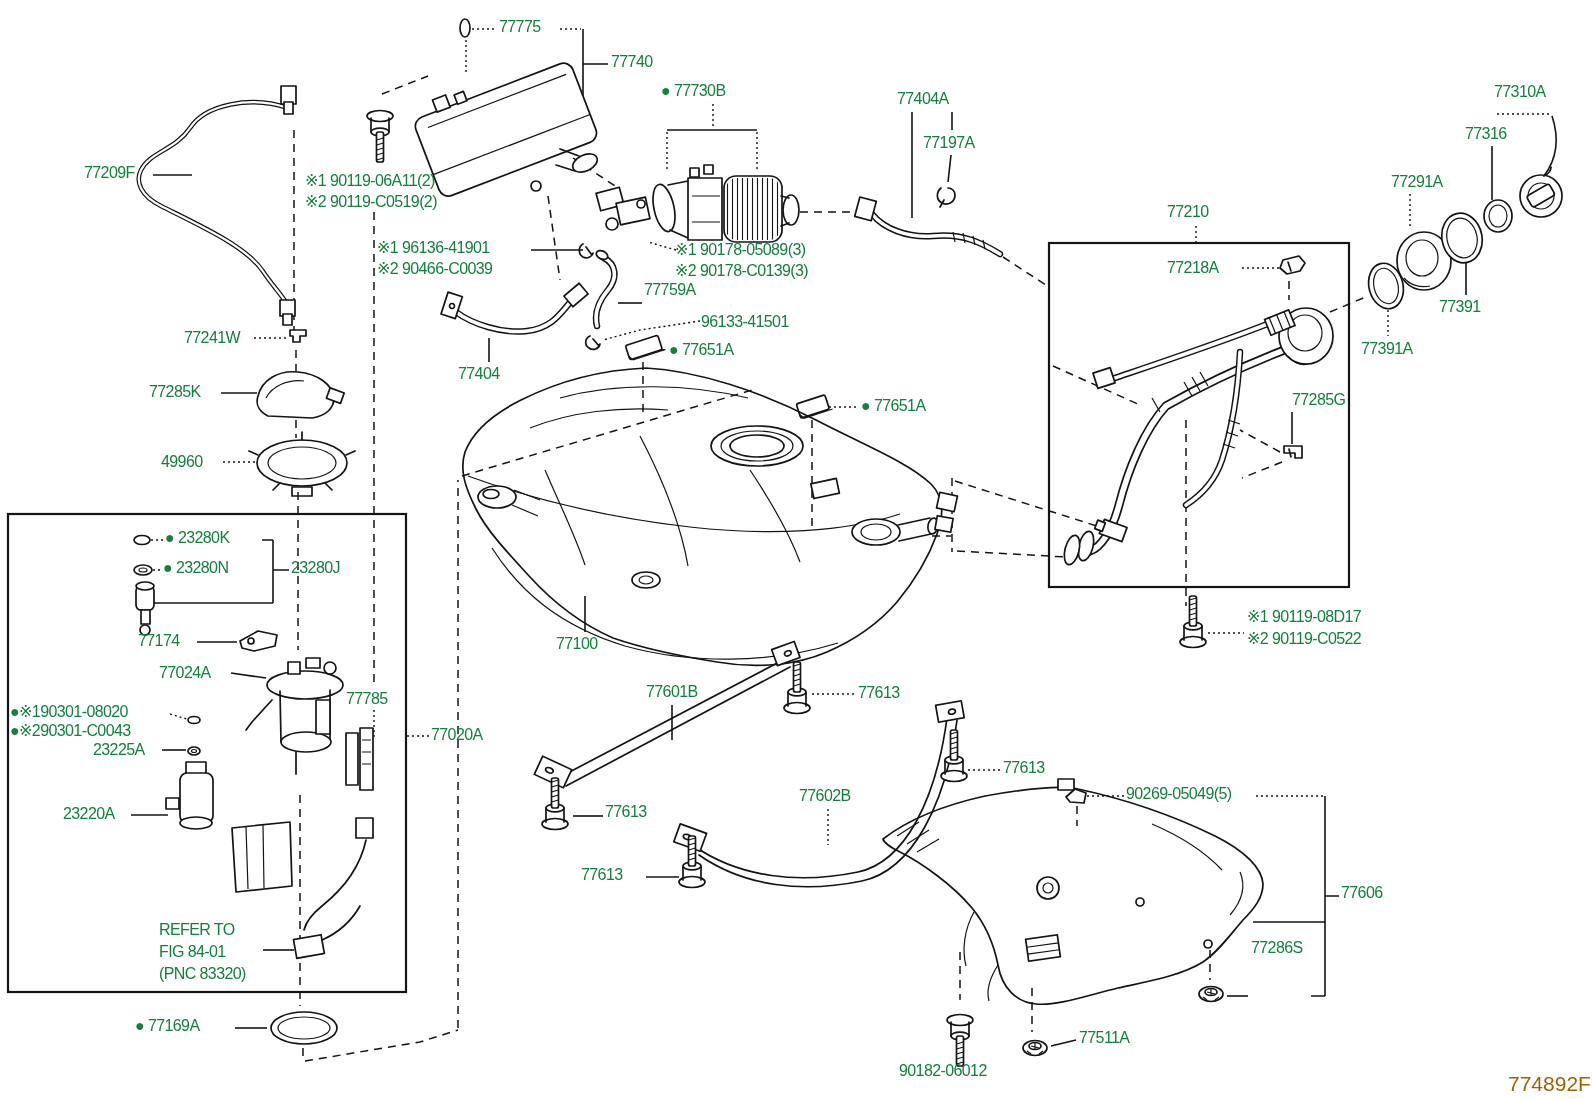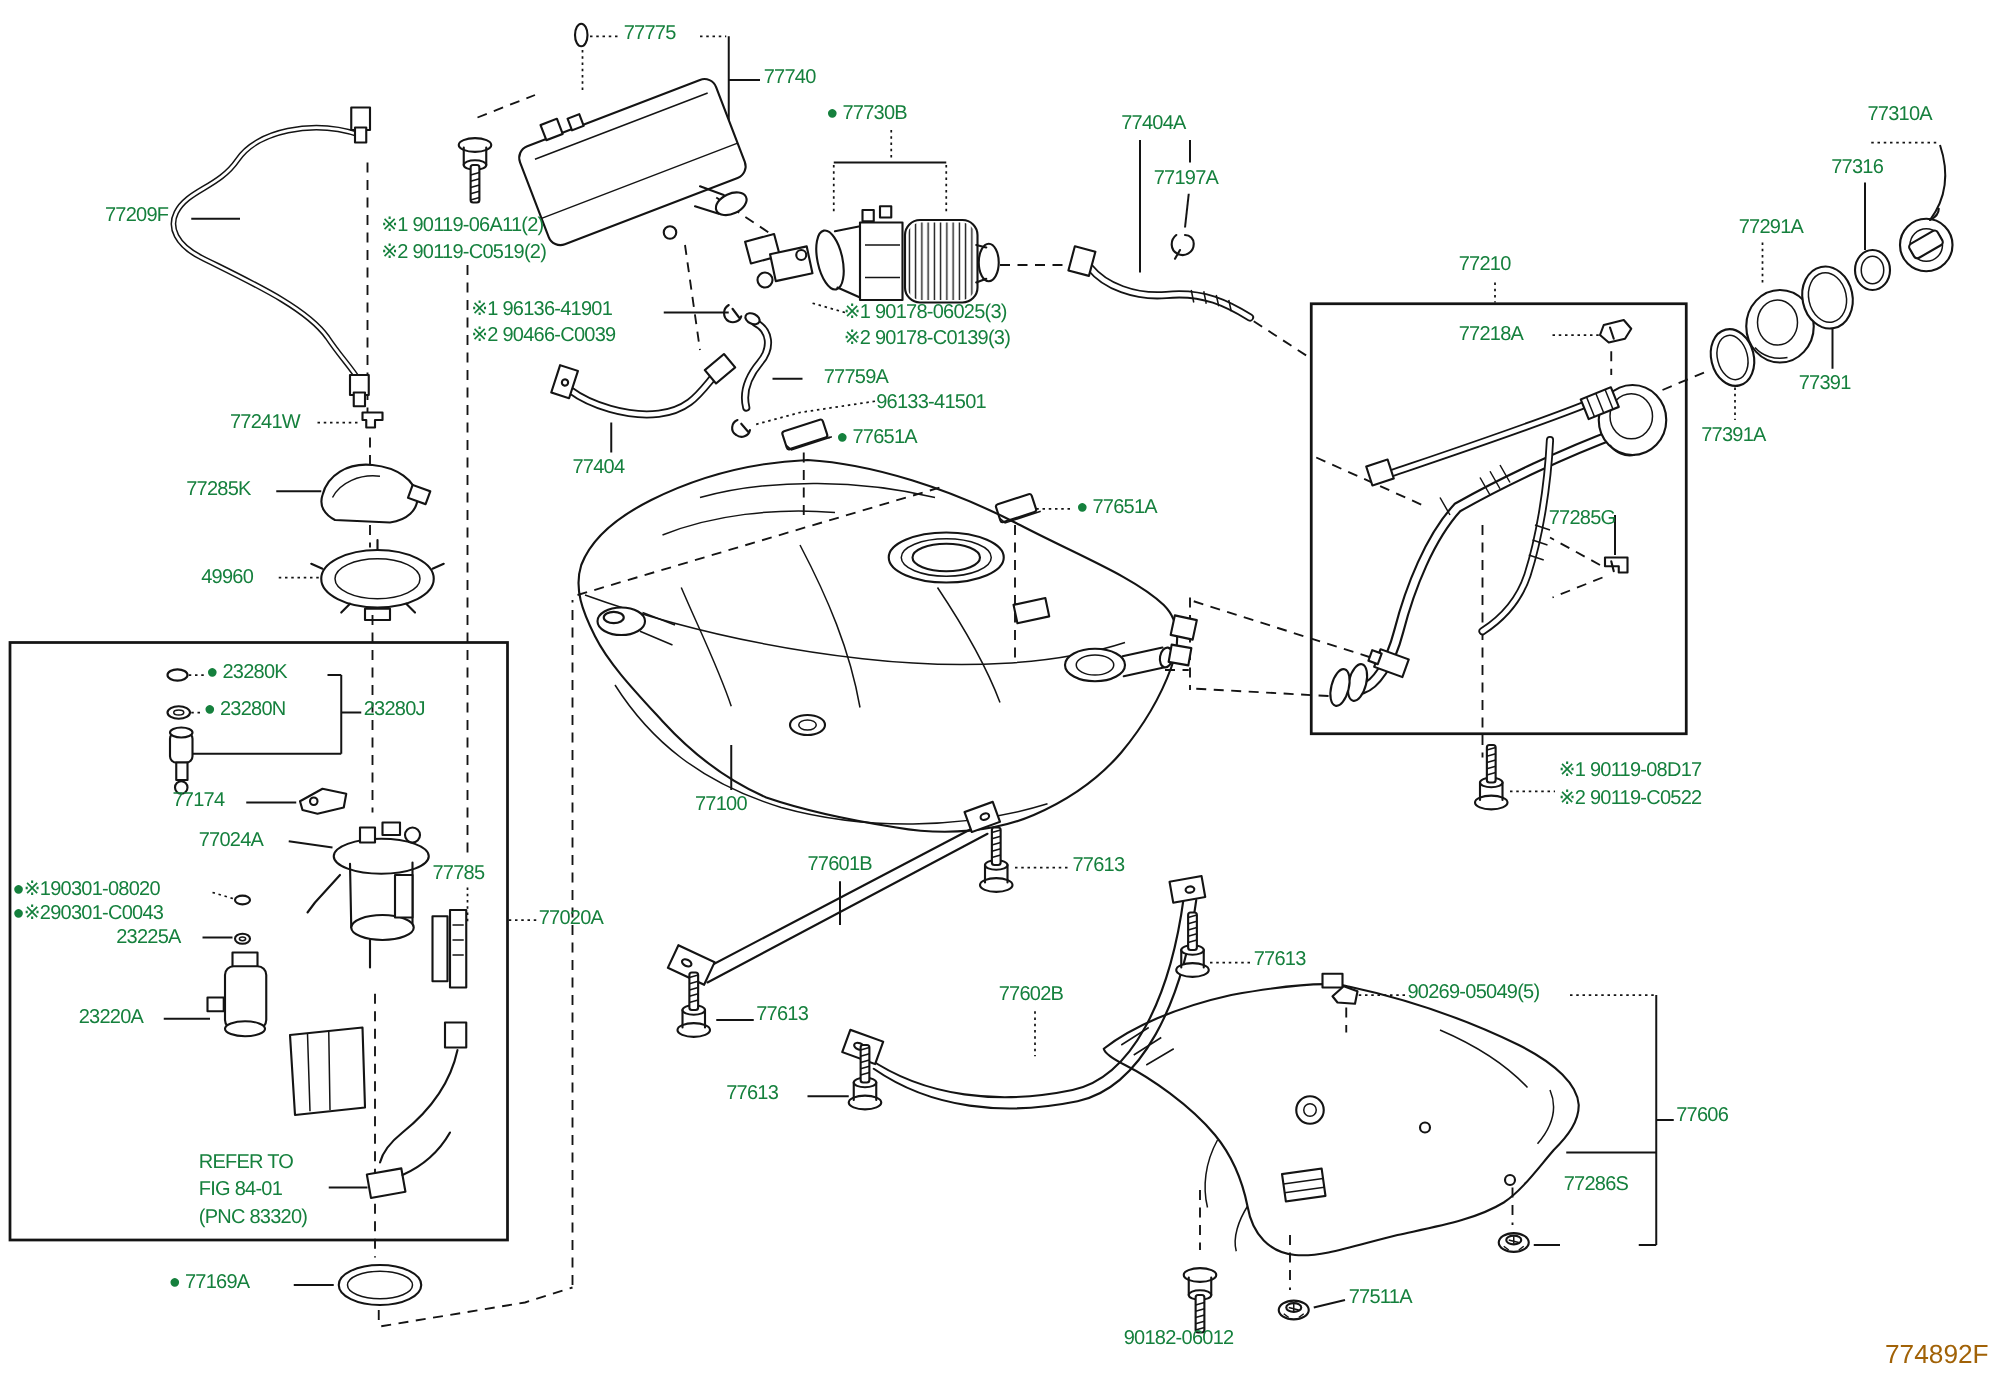--- a/index.html
+++ b/index.html
@@ -404,30 +404,30 @@
       <div class="lbl" style="left: 1465px; top: 124px;">77316</div>
       <div class="lbl" style="left: 1391px; top: 172px;">77291A</div>
       <div class="lbl" style="left: 1167px; top: 202px;">77210</div>
       <div class="lbl" style="left: 1167px; top: 258px;">77218A</div>
       <div class="lbl" style="left: 1439px; top: 297px;">77391</div>
       <div class="lbl" style="left: 1361px; top: 339px;">77391A</div>
       <div class="lbl" style="left: 305px; top: 171px;">※1 90119-06A11(2)</div>
       <div class="lbl" style="left: 305px; top: 192px;">※2 90119-C0519(2)</div>
       <div class="lbl" style="left: 377px; top: 238px;">※1 96136-41901</div>
       <div class="lbl" style="left: 377px; top: 259px;">※2 90466-C0039</div>
-      <div class="lbl" style="left: 675px; top: 240px;">※1 90178-06025(3)</div>
+      <div class="lbl" style="left: 675px; top: 240px;">※1 90178-05089(3)</div>
       <div class="lbl" style="left: 675px; top: 261px;">※2 90178-C0139(3)</div>
-      <div class="lbl" style="left: 644px; top: 292px; margin-left: 15px;">77759A</div>
+      <div class="lbl" style="left: 644px; top: 280px;">77759A</div>
       <div class="lbl" style="left: 701px; top: 312px;">96133-41501</div>
       <div class="lbl" style="left: 669px; top: 340px;">● 77651A</div>
       <div class="lbl" style="left: 184px; top: 328px;">77241W</div>
       <div class="lbl" style="left: 458px; top: 364px;">77404</div>
       <div class="lbl" style="left: 149px; top: 382px;">77285K</div>
       <div class="lbl" style="left: 861px; top: 396px;">● 77651A</div>
-      <div class="lbl" style="left: 1239px; top: 390px; margin-top: 15px;">77285G</div>
+      <div class="lbl" style="left: 1292px; top: 390px;">77285G</div>
       <div class="lbl" style="left: 161px; top: 452px;">49960</div>
       <div class="lbl" style="left: 165px; top: 528px;">● 23280K</div>
       <div class="lbl" style="left: 163px; top: 558px;">● 23280N</div>
       <div class="lbl" style="left: 291px; top: 558px;">23280J</div>
       <div class="lbl" style="left: 138px; top: 631px;">77174</div>
       <div class="lbl" style="left: 159px; top: 663px;">77024A</div>
       <div class="lbl" style="left: 346px; top: 689px;">77785</div>
       <div class="lbl" style="left: 431px; top: 725px;">77020A</div>
       <div class="lbl" style="left: 10px; top: 702px;">●※190301-08020</div>
       <div class="lbl" style="left: 10px; top: 721px;">●※290301-C0043</div>

